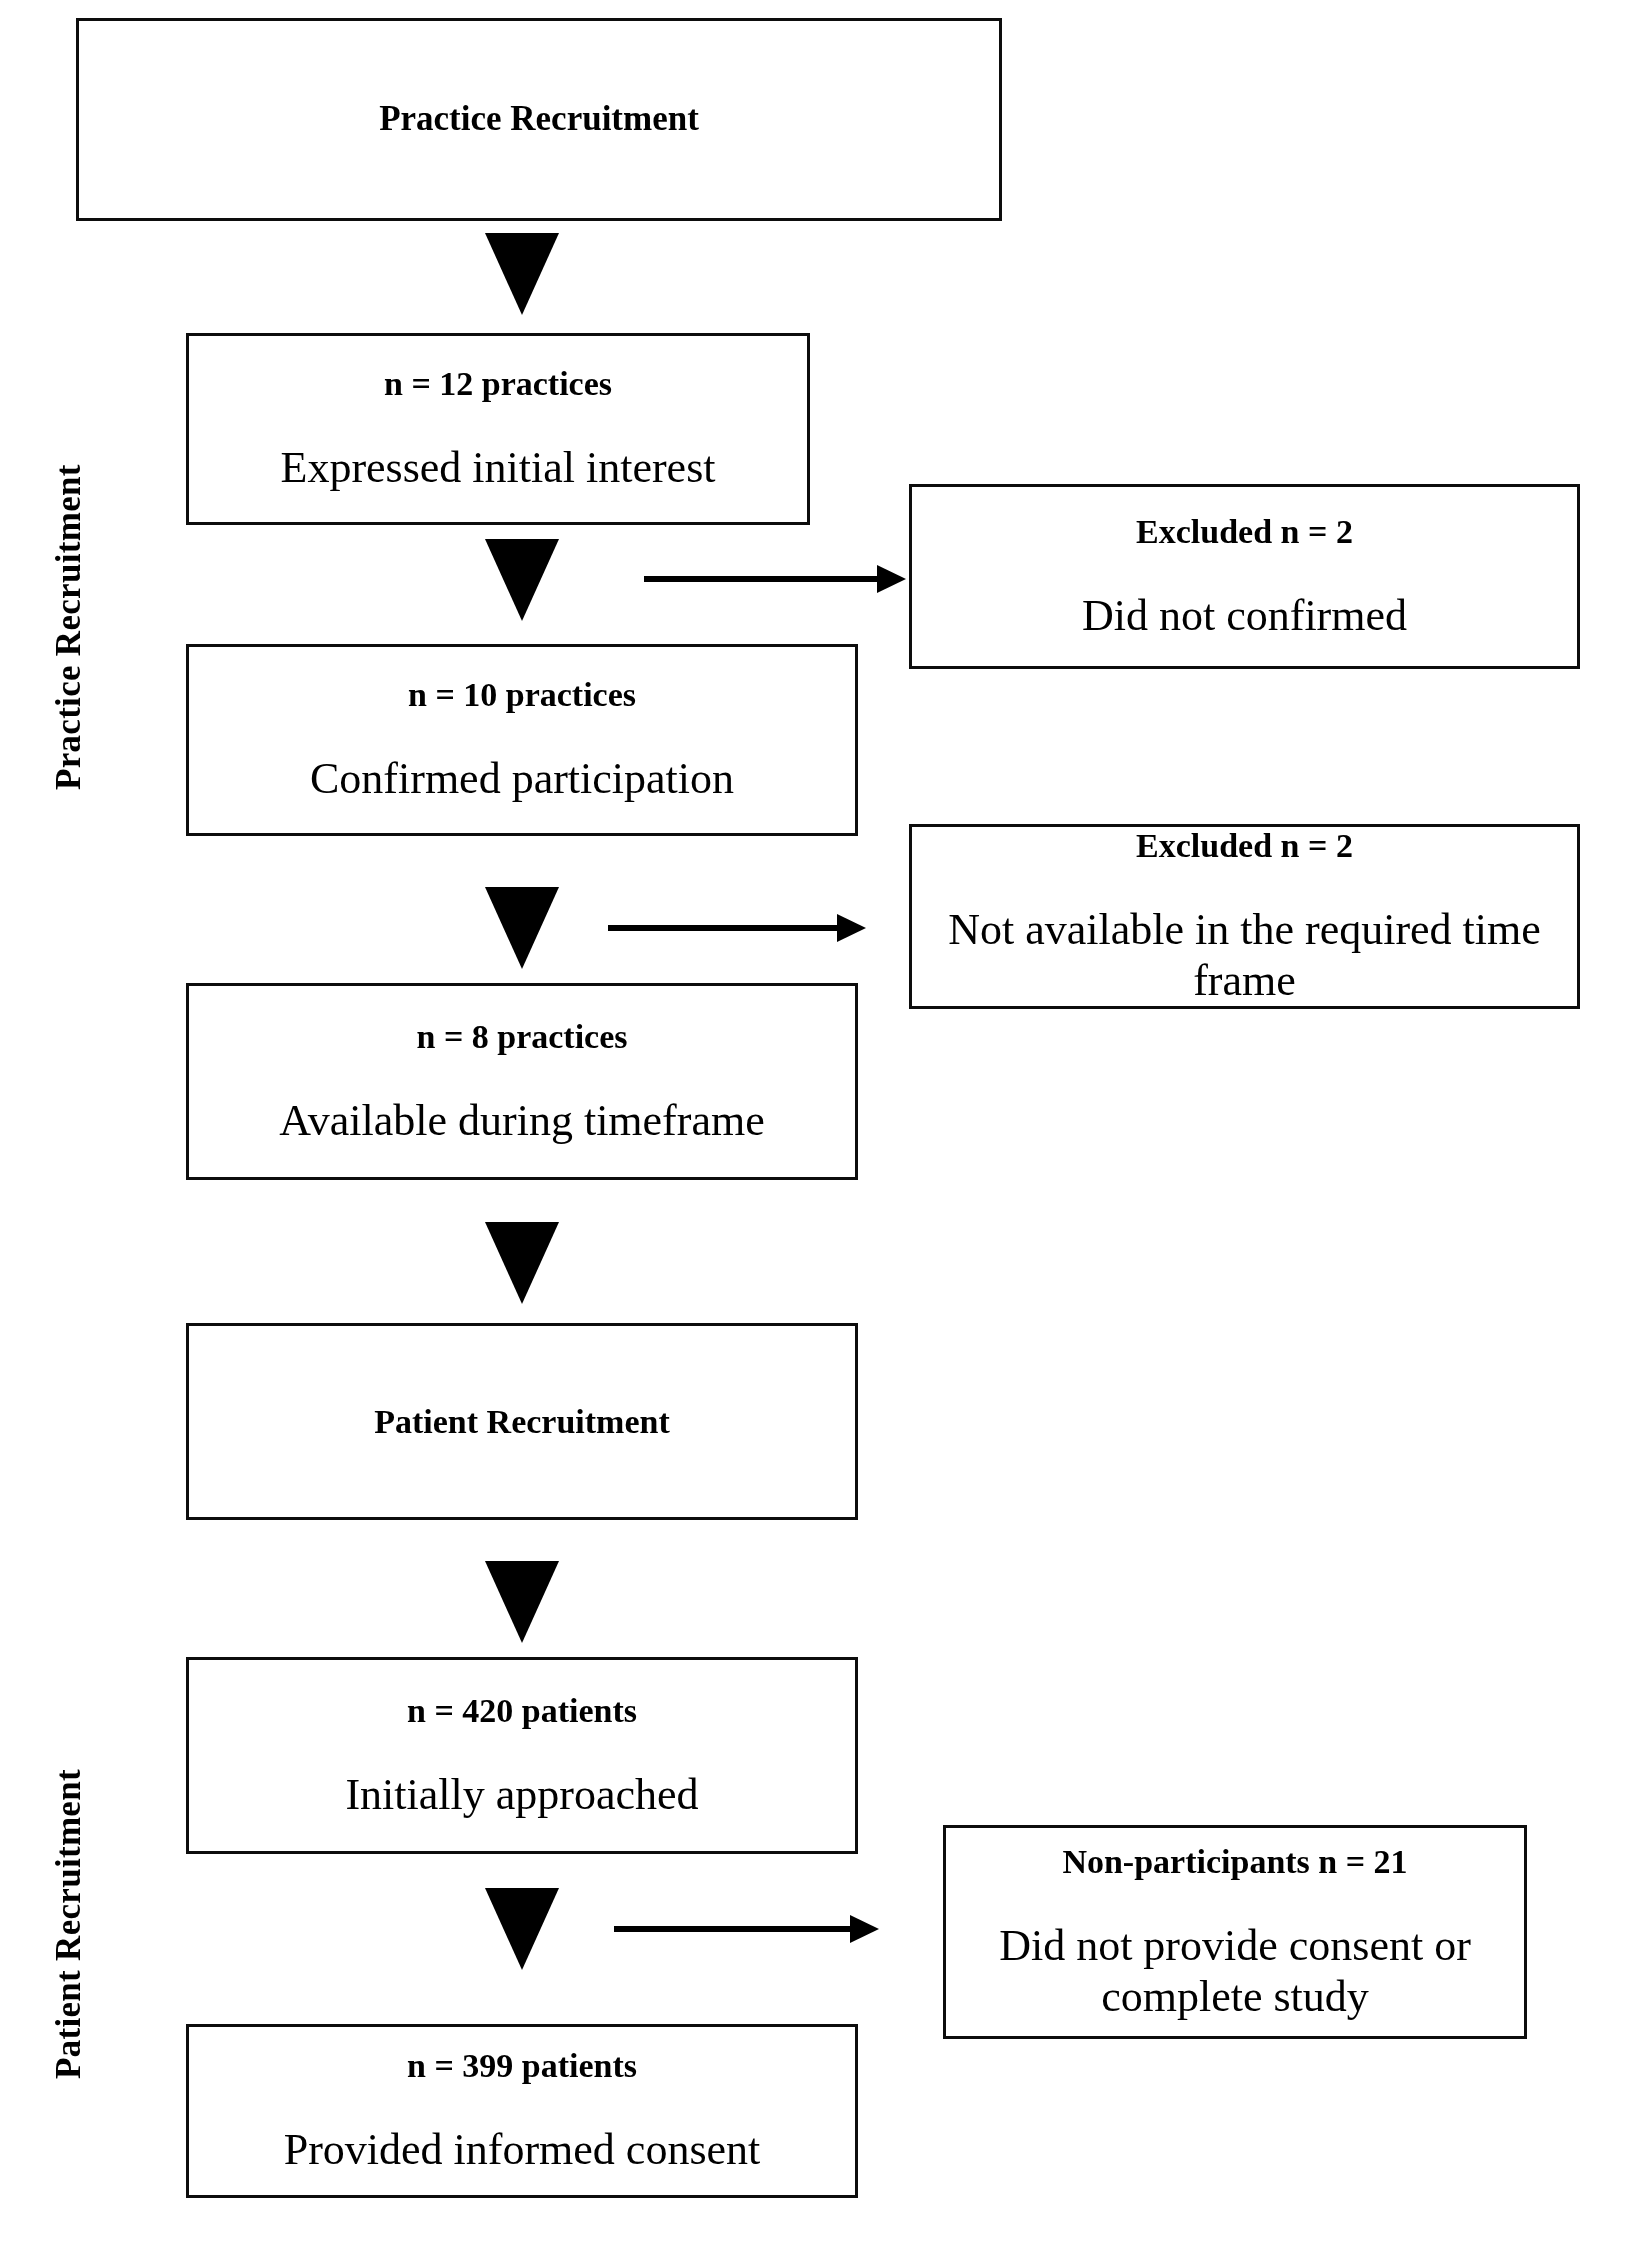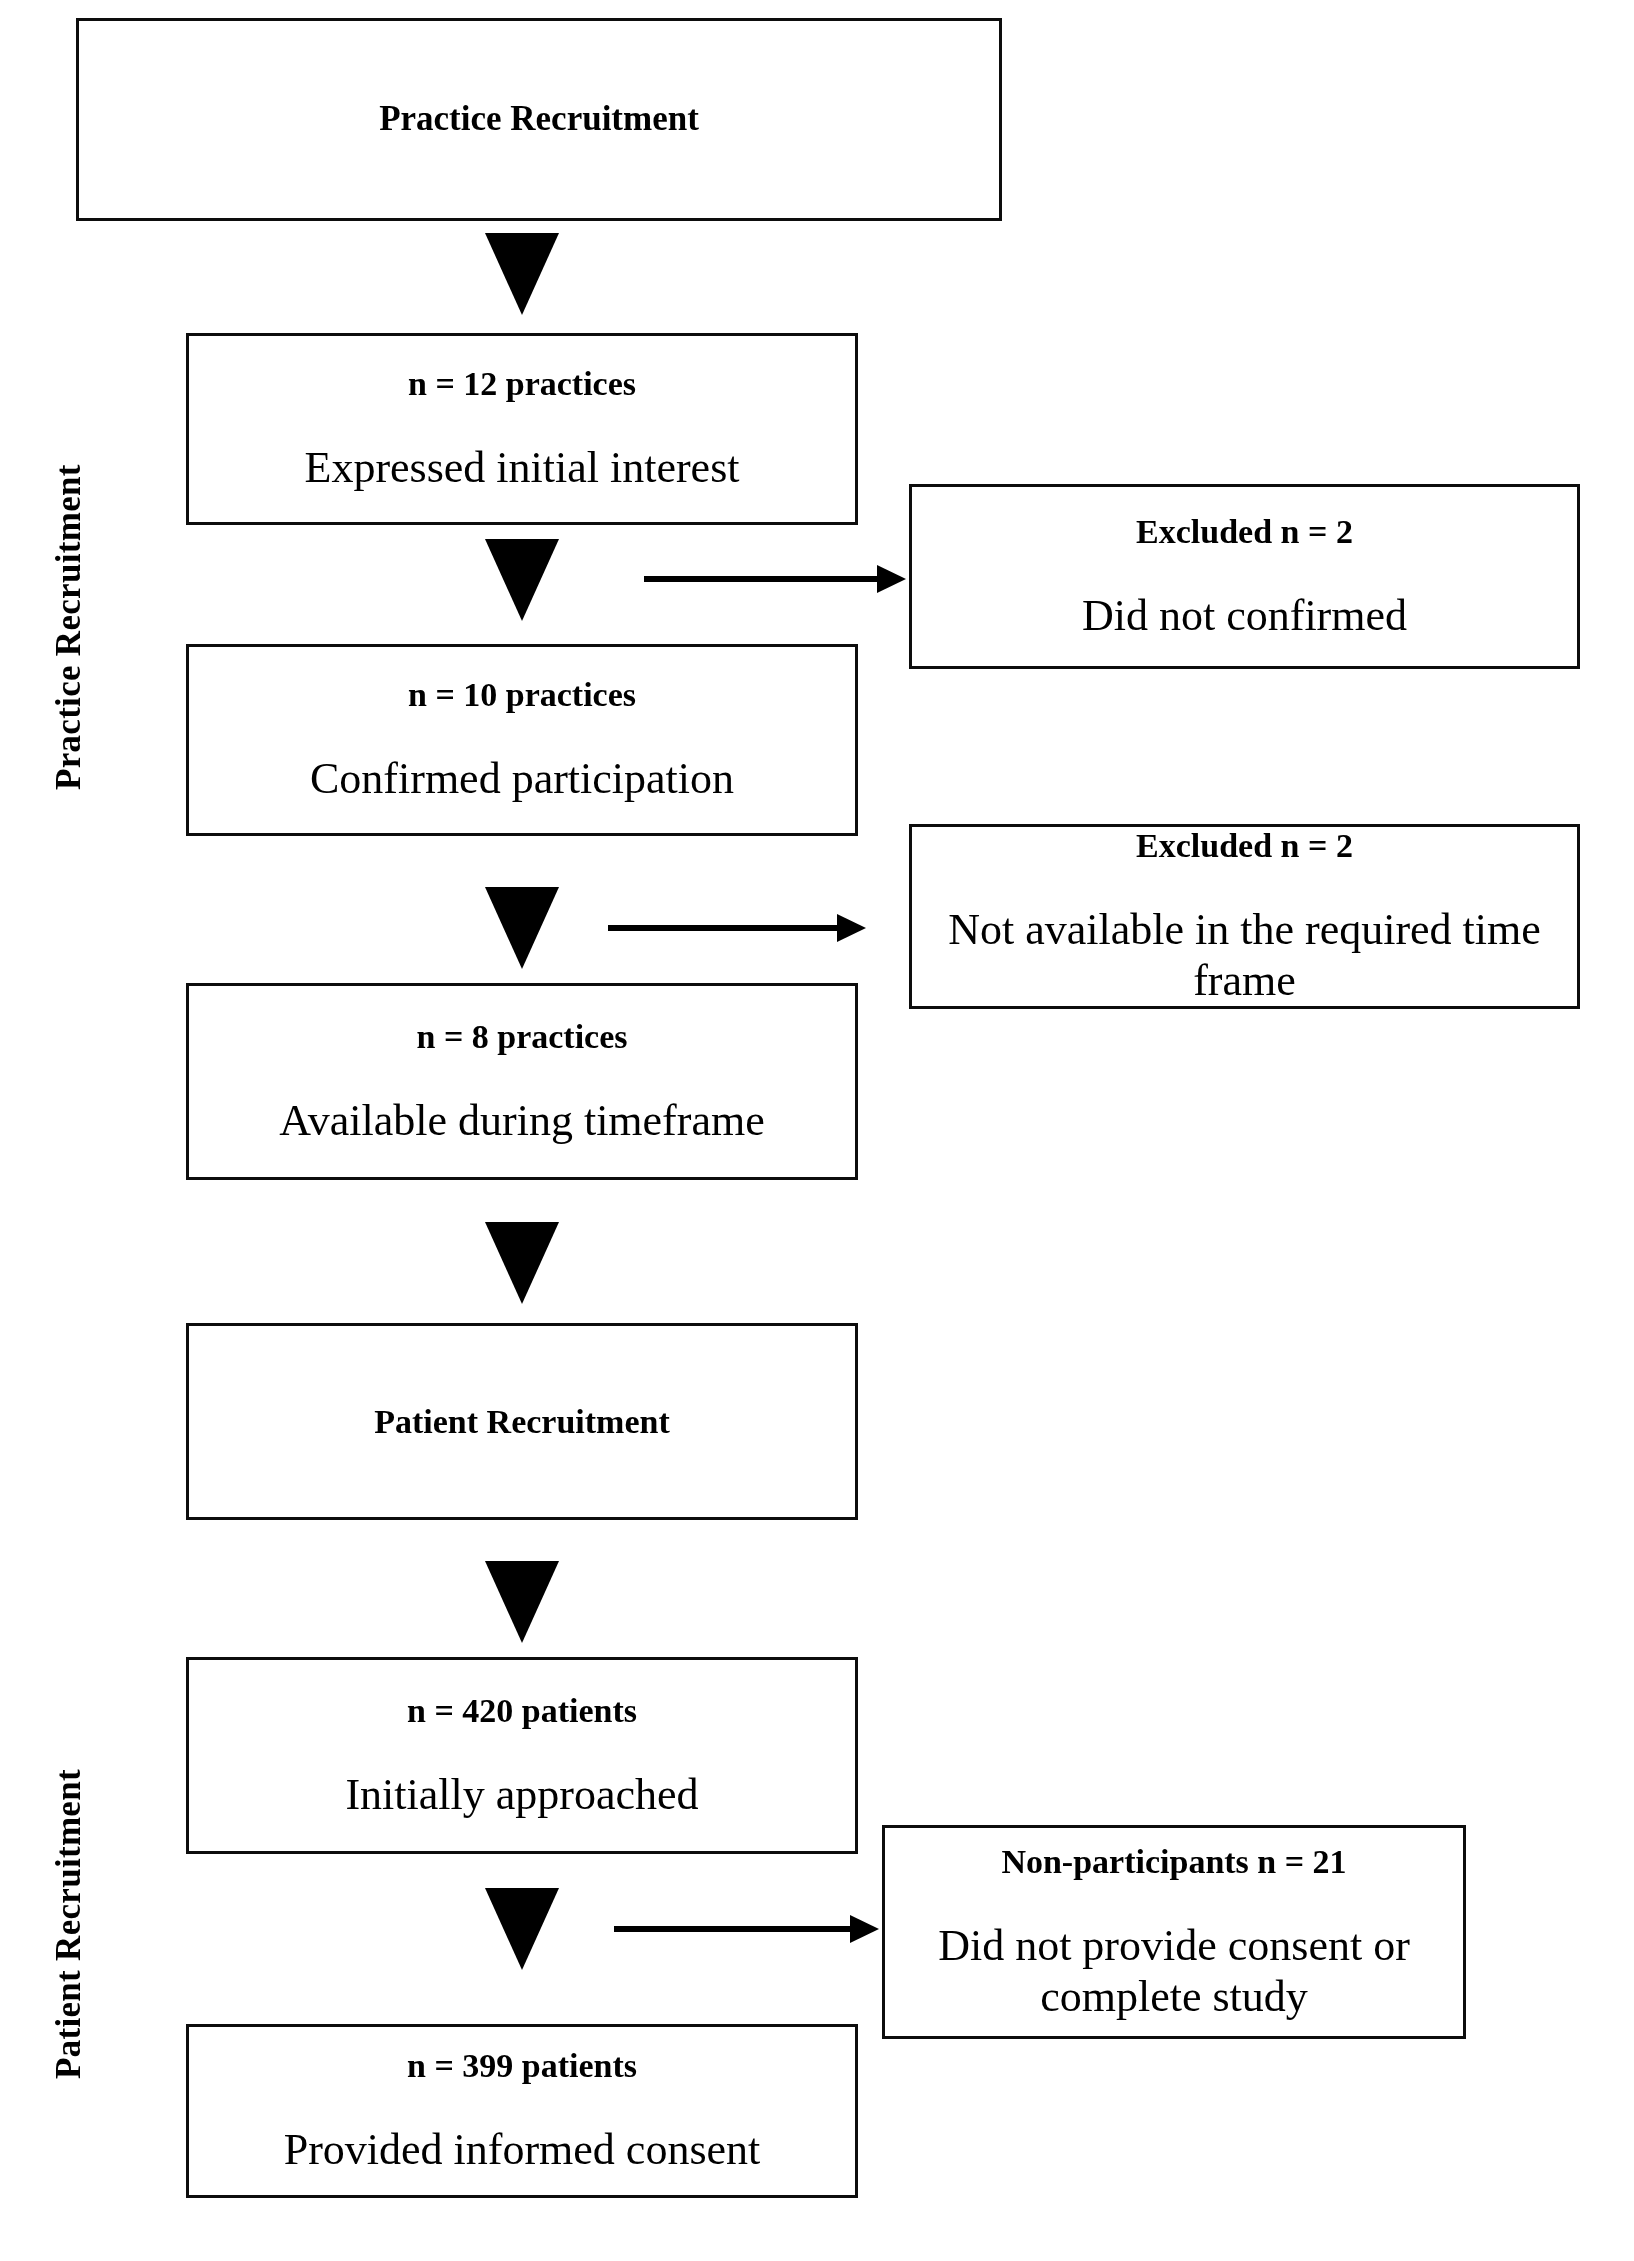--- a/index.html
+++ b/index.html
@@ -98,21 +98,21 @@
 
   <div class="box" style="left: 76px; top: 17.6px; width: 926px; height: 203px;">
     <span class="line bold fs-head">Practice Recruitment</span>
   </div>
 
   <div class="tri-down" style="left: 485px; top: 233px;
               border-left: 37px solid transparent;
               border-right: 37px solid transparent;
               border-top: 82px solid #000000;"></div>
 
-  <div class="box" style="left: 186px; top: 333px; width: 672px; height: 192px;">
+  <div class="box" style="left: 186px; top: 333px; width: 624px; height: 192px;">
     <span class="line bold fs-main">n = 12 practices</span>
     <span class="line gap fs-sub">Expressed initial interest</span>
   </div>
 
   <div class="tri-down" style="left: 485px; top: 539px;
               border-left: 37px solid transparent;
               border-right: 37px solid transparent;
               border-top: 82px solid #000000;"></div>
 
   <div class="h-arrow" style="left: 644px; top: 576px; width: 262px;">
@@ -172,21 +172,21 @@
   <div class="tri-down" style="left: 485px; top: 1888px;
               border-left: 37px solid transparent;
               border-right: 37px solid transparent;
               border-top: 82px solid #000000;"></div>
 
   <div class="h-arrow" style="left: 614px; top: 1926px; width: 265px;">
     <div class="shaft" style="width: 237px;"></div>
     <div class="head" style="left: 236px;"></div>
   </div>
 
-  <div class="box" style="left: 882px; top: 1825px; width: 584px; height: 214px;">
+  <div class="box" style="left: 943px; top: 1825px; width: 584px; height: 214px;">
     <span class="line bold fs-main">Non-participants n = 21</span>
     <span class="line gap fs-sub">Did not provide consent or complete study</span>
   </div>
 
   <div class="box" style="left: 186px; top: 2024px; width: 672px; height: 174px;">
     <span class="line bold fs-main">n = 399 patients</span>
     <span class="line gap fs-sub">Provided informed consent</span>
   </div>
 
 </div>

